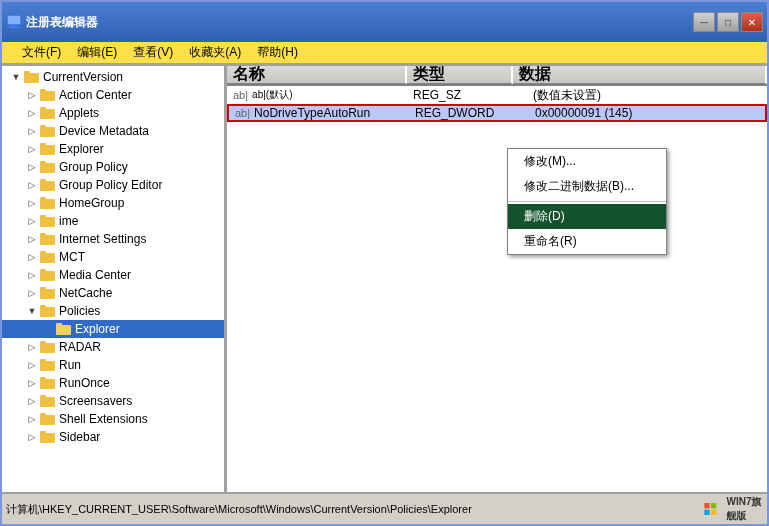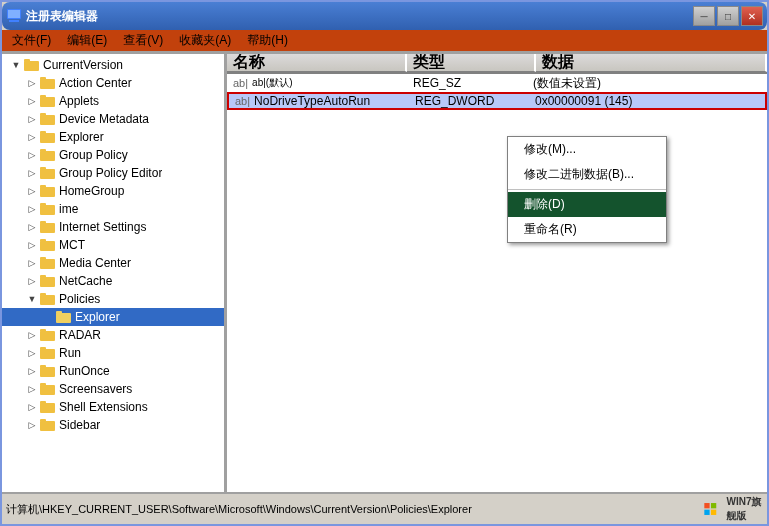--- a/index.html
+++ b/index.html
@@ -17,28 +17,27 @@
       width: 769px;
       height: 526px;
       display: flex;
       flex-direction: column;
       border: 2px solid #7a96df;
       background: #d4d0c8;
     }
 
     
     .titlebar {
-      height: 28px;
+      height: 40px;
       background: linear-gradient(to bottom, #4a7fd4 0%, #3060b0 100%);
       display: flex;
       align-items: center;
       padding: 0 4px;
       justify-content: space-between;
       flex-shrink: 0;
-      border-radius: 8px;
     }
     .titlebar-left {
       display: flex;
       align-items: center;
       gap: 4px;
     }
     .titlebar-icon {
       width: 16px;
       height: 16px;
       display: flex;
@@ -67,24 +66,24 @@
       color: #333;
     }
     .titlebar-btn.close {
       background: linear-gradient(to bottom, #e06050, #b03020);
       color: white;
     }
 
     
     .menubar {
       height: 22px;
-      background: #c2410c;
-      display: flex;
-      align-items: center;
-      padding: 0 2px;
+      background: #fde047;
+      display: flex;
+      align-items: center;
+      padding: 0 12px;
       border-bottom: 1px solid #a0a0a0;
       flex-shrink: 0;
     }
     .menu-item {
       padding: 2px 8px;
       cursor: pointer;
       font-size: 12px;
       color: #000;
     }
 
@@ -180,21 +179,21 @@
       font-size: 16px;
       font-weight: bold;
       border-right: 2px solid #fff;
       border-bottom: 1px solid #808080;
       background: linear-gradient(to bottom, #dcdada, #c8c6c0);
       cursor: pointer;
       display: flex;
       align-items: center;
     }
     .col-header:first-child { width: 180px; }
-    .col-header:nth-child(2) { width: 129px; }
+    .col-header:nth-child(2) { width: 106px; }
     .col-header:nth-child(3) { flex: 1; }
 
     
     .data-area {
       flex: 1;
       overflow-y: auto;
       overflow-x: auto;
     }
     .data-row {
       display: flex;

